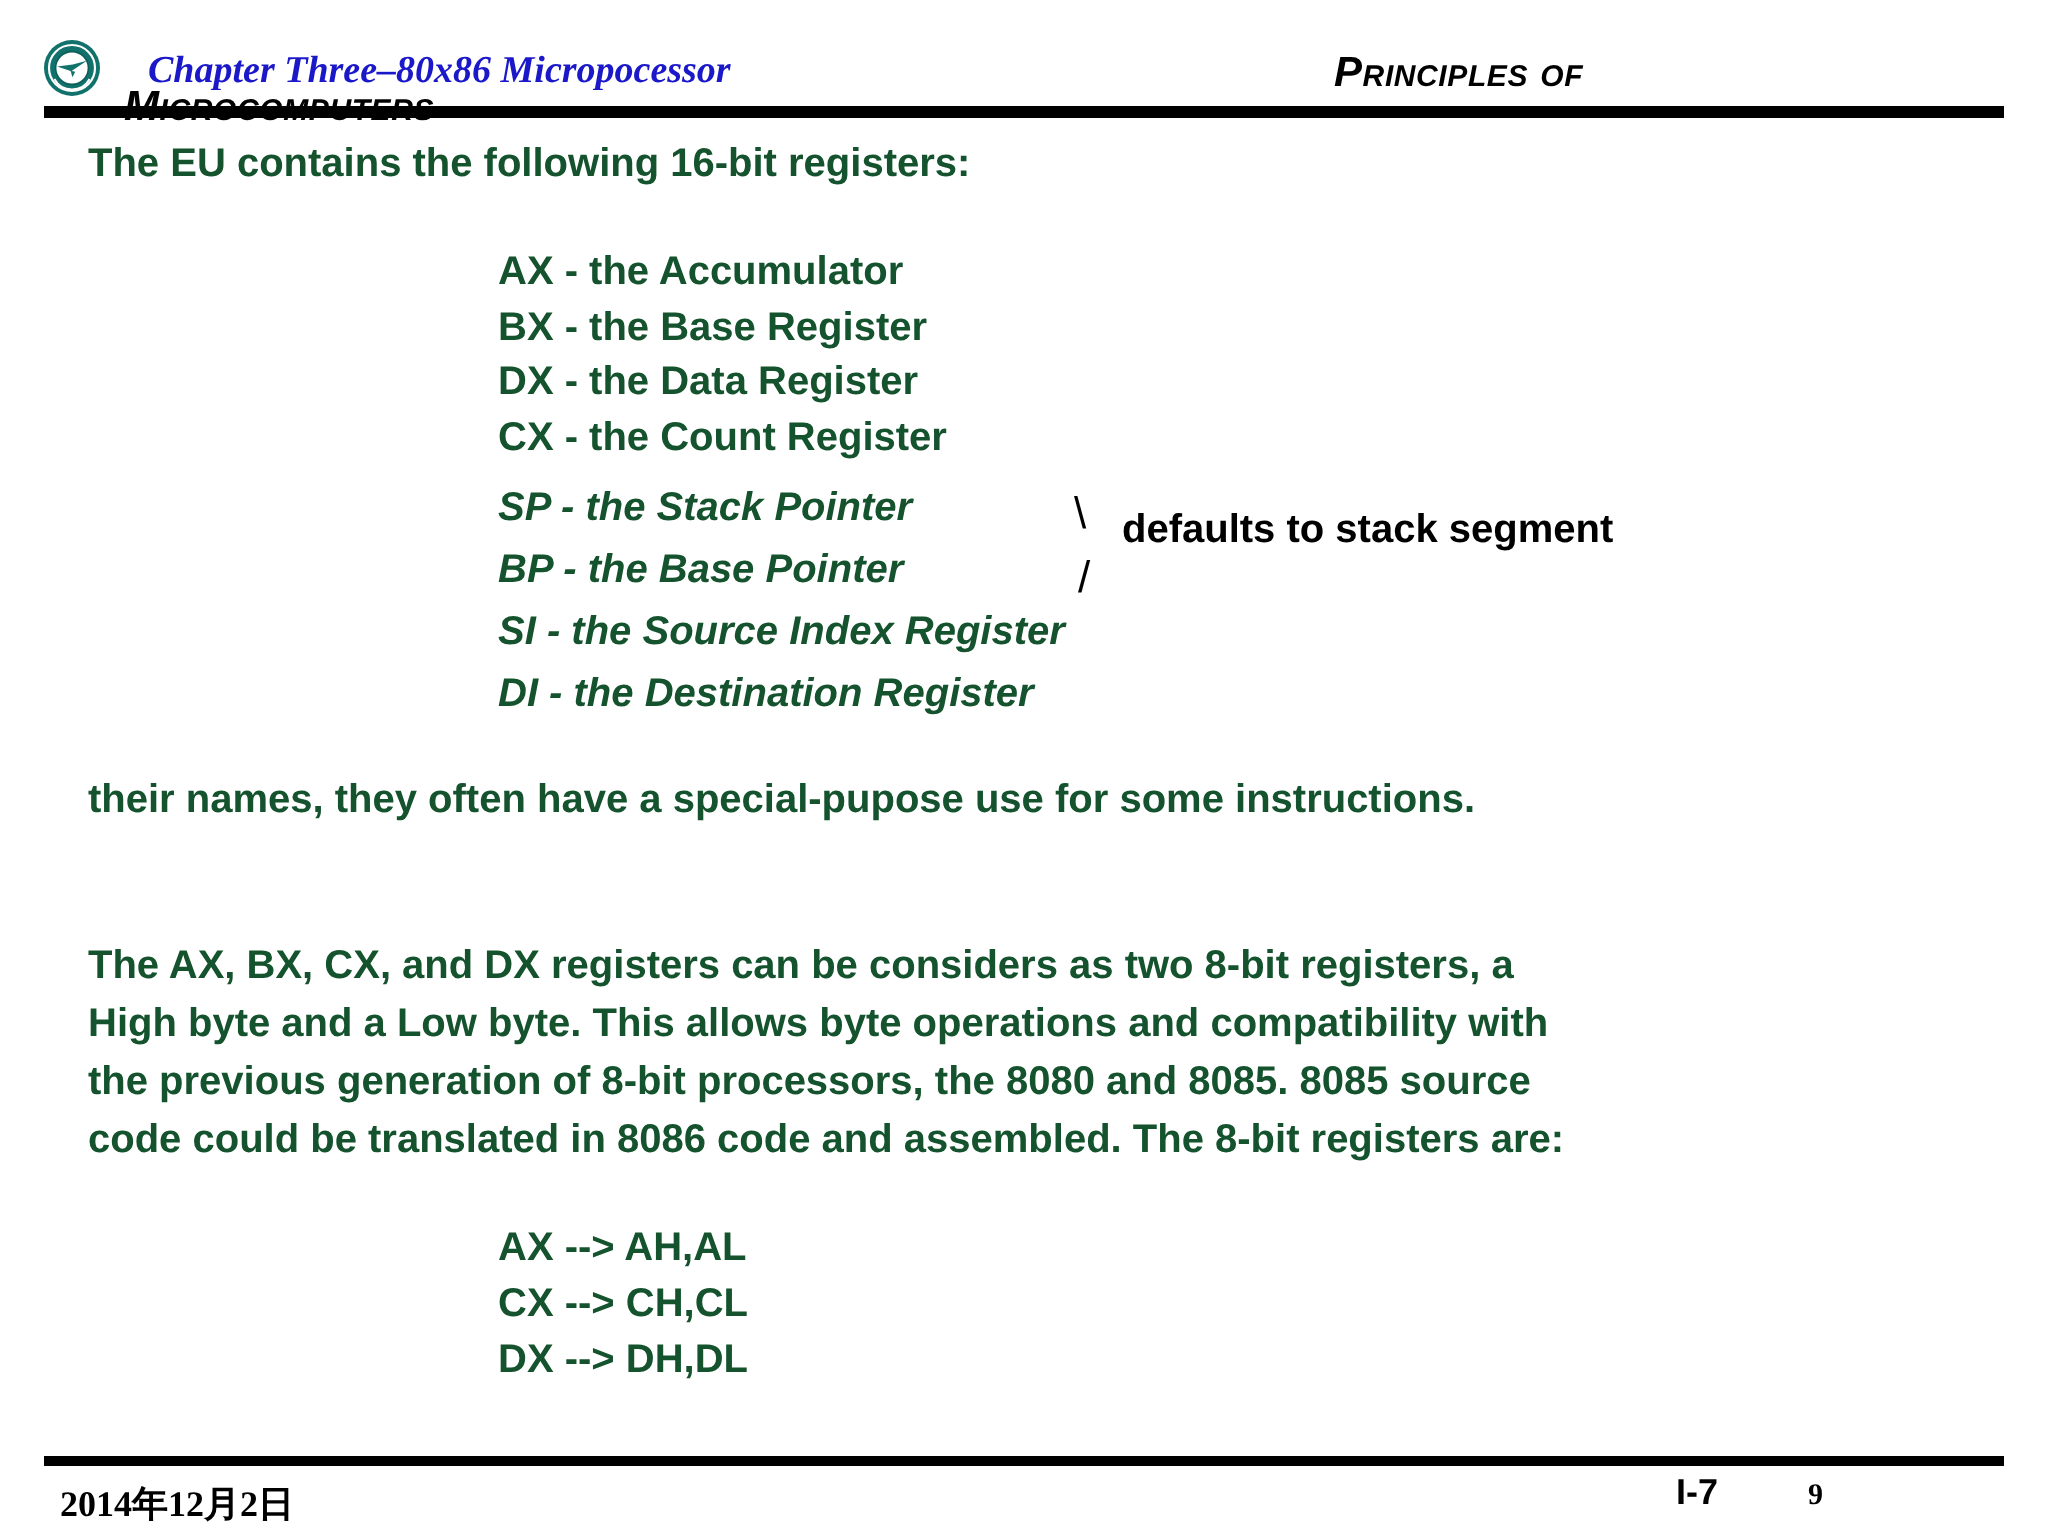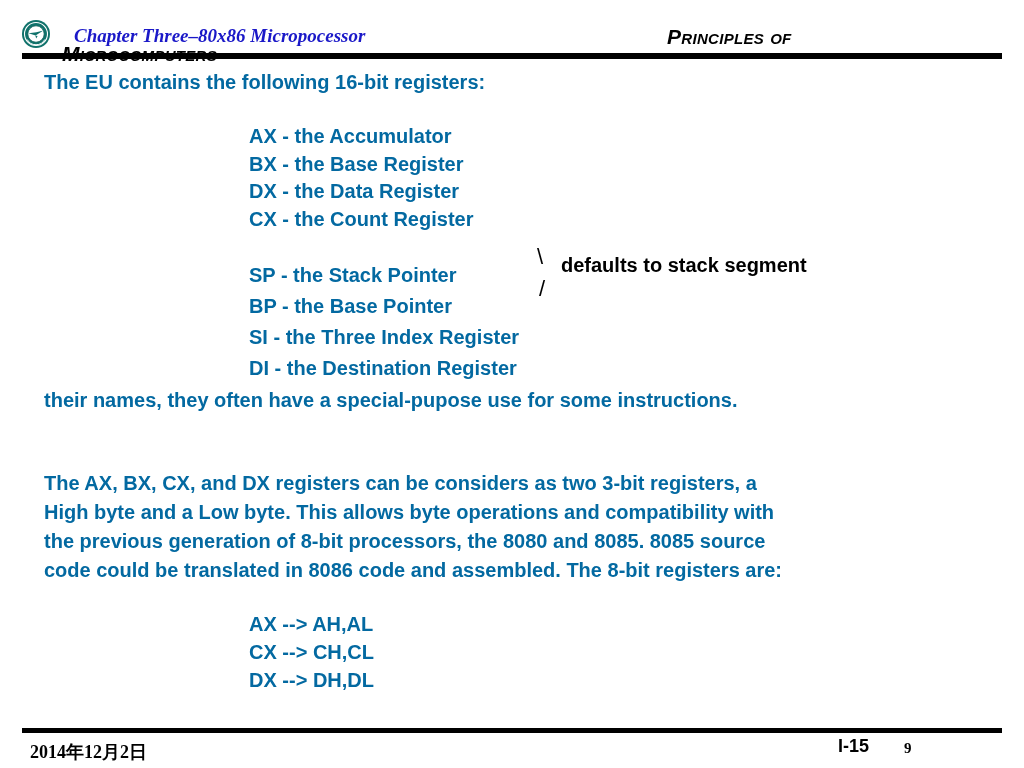--- a/index.html
+++ b/index.html
@@ -68,29 +68,29 @@
     width: 980px; height: 6px;
     background: #000000;
   }
 
   
   .body-text {
     position: absolute;
     font-family: "Liberation Sans", sans-serif;
     font-weight: bold;
     font-size: 20px;
-    color: #0369a1;
+    color: #14532d;
     white-space: nowrap;
     line-height: 27.5px;
   }
 
   #intro-line { left: 44px; top: 69px; }
 
   #reg-group-1 { left: 249px; top: 123px; }
-  #reg-group-2 { left: 249px; top: 260px; line-height: 31px; }
+  #reg-group-2 { left: 249px; top: 239px; line-height: 31px; font-style: italic; }
 
   #brace-top {
     position: absolute;
     left: 537px; top: 244px;
     font-family: "Liberation Sans", sans-serif;
     font-size: 22px;
     font-weight: normal;
     color: #000000;
   }
   #brace-bottom {
@@ -180,46 +180,46 @@
   <div class="body-text" id="reg-group-1">
     <div>AX - the Accumulator</div>
     <div>BX - the Base Register</div>
     <div>DX - the Data Register</div>
     <div>CX - the Count Register</div>
   </div>
 
   <div class="body-text" id="reg-group-2">
     <div>SP - the Stack Pointer</div>
     <div>BP - the Base Pointer</div>
-    <div>SI - the Three Index Register</div>
+    <div>SI - the Source Index Register</div>
     <div>DI - the Destination Register</div>
   </div>
 
   <div id="brace-top">\</div>
   <div id="brace-bottom">/</div>
   <div id="brace-label">defaults to stack segment</div>
 
   <div class="body-text" id="para-1">
     <div> their names, they often have a special-pupose use for some instructions.</div>
   </div>
 
   <div class="body-text" id="para-2">
-    <div>The AX, BX, CX, and DX registers can be considers as two 3-bit registers, a</div>
+    <div>The AX, BX, CX, and DX registers can be considers as two 8-bit registers, a</div>
     <div>High byte and a Low byte.  This allows byte operations and compatibility with</div>
     <div>the previous generation of 8-bit processors, the 8080 and 8085.  8085 source</div>
     <div>code could be translated in 8086 code and assembled.  The 8-bit registers are:</div>
   </div>
 
   <div class="body-text" id="byte-group">
     <div>AX --&gt; AH,AL</div>
     <div>CX --&gt; CH,CL</div>
     <div>DX --&gt; DH,DL</div>
   </div>
 
   <div id="footer-rule"></div>
 
   <div id="footer-date">2014年12月2日</div>
 
-  <div id="footer-section">I-15</div>
+  <div id="footer-section">I-7</div>
 
   <div id="footer-pagenum">9</div>
 
 </div>
 
 </body></html>

